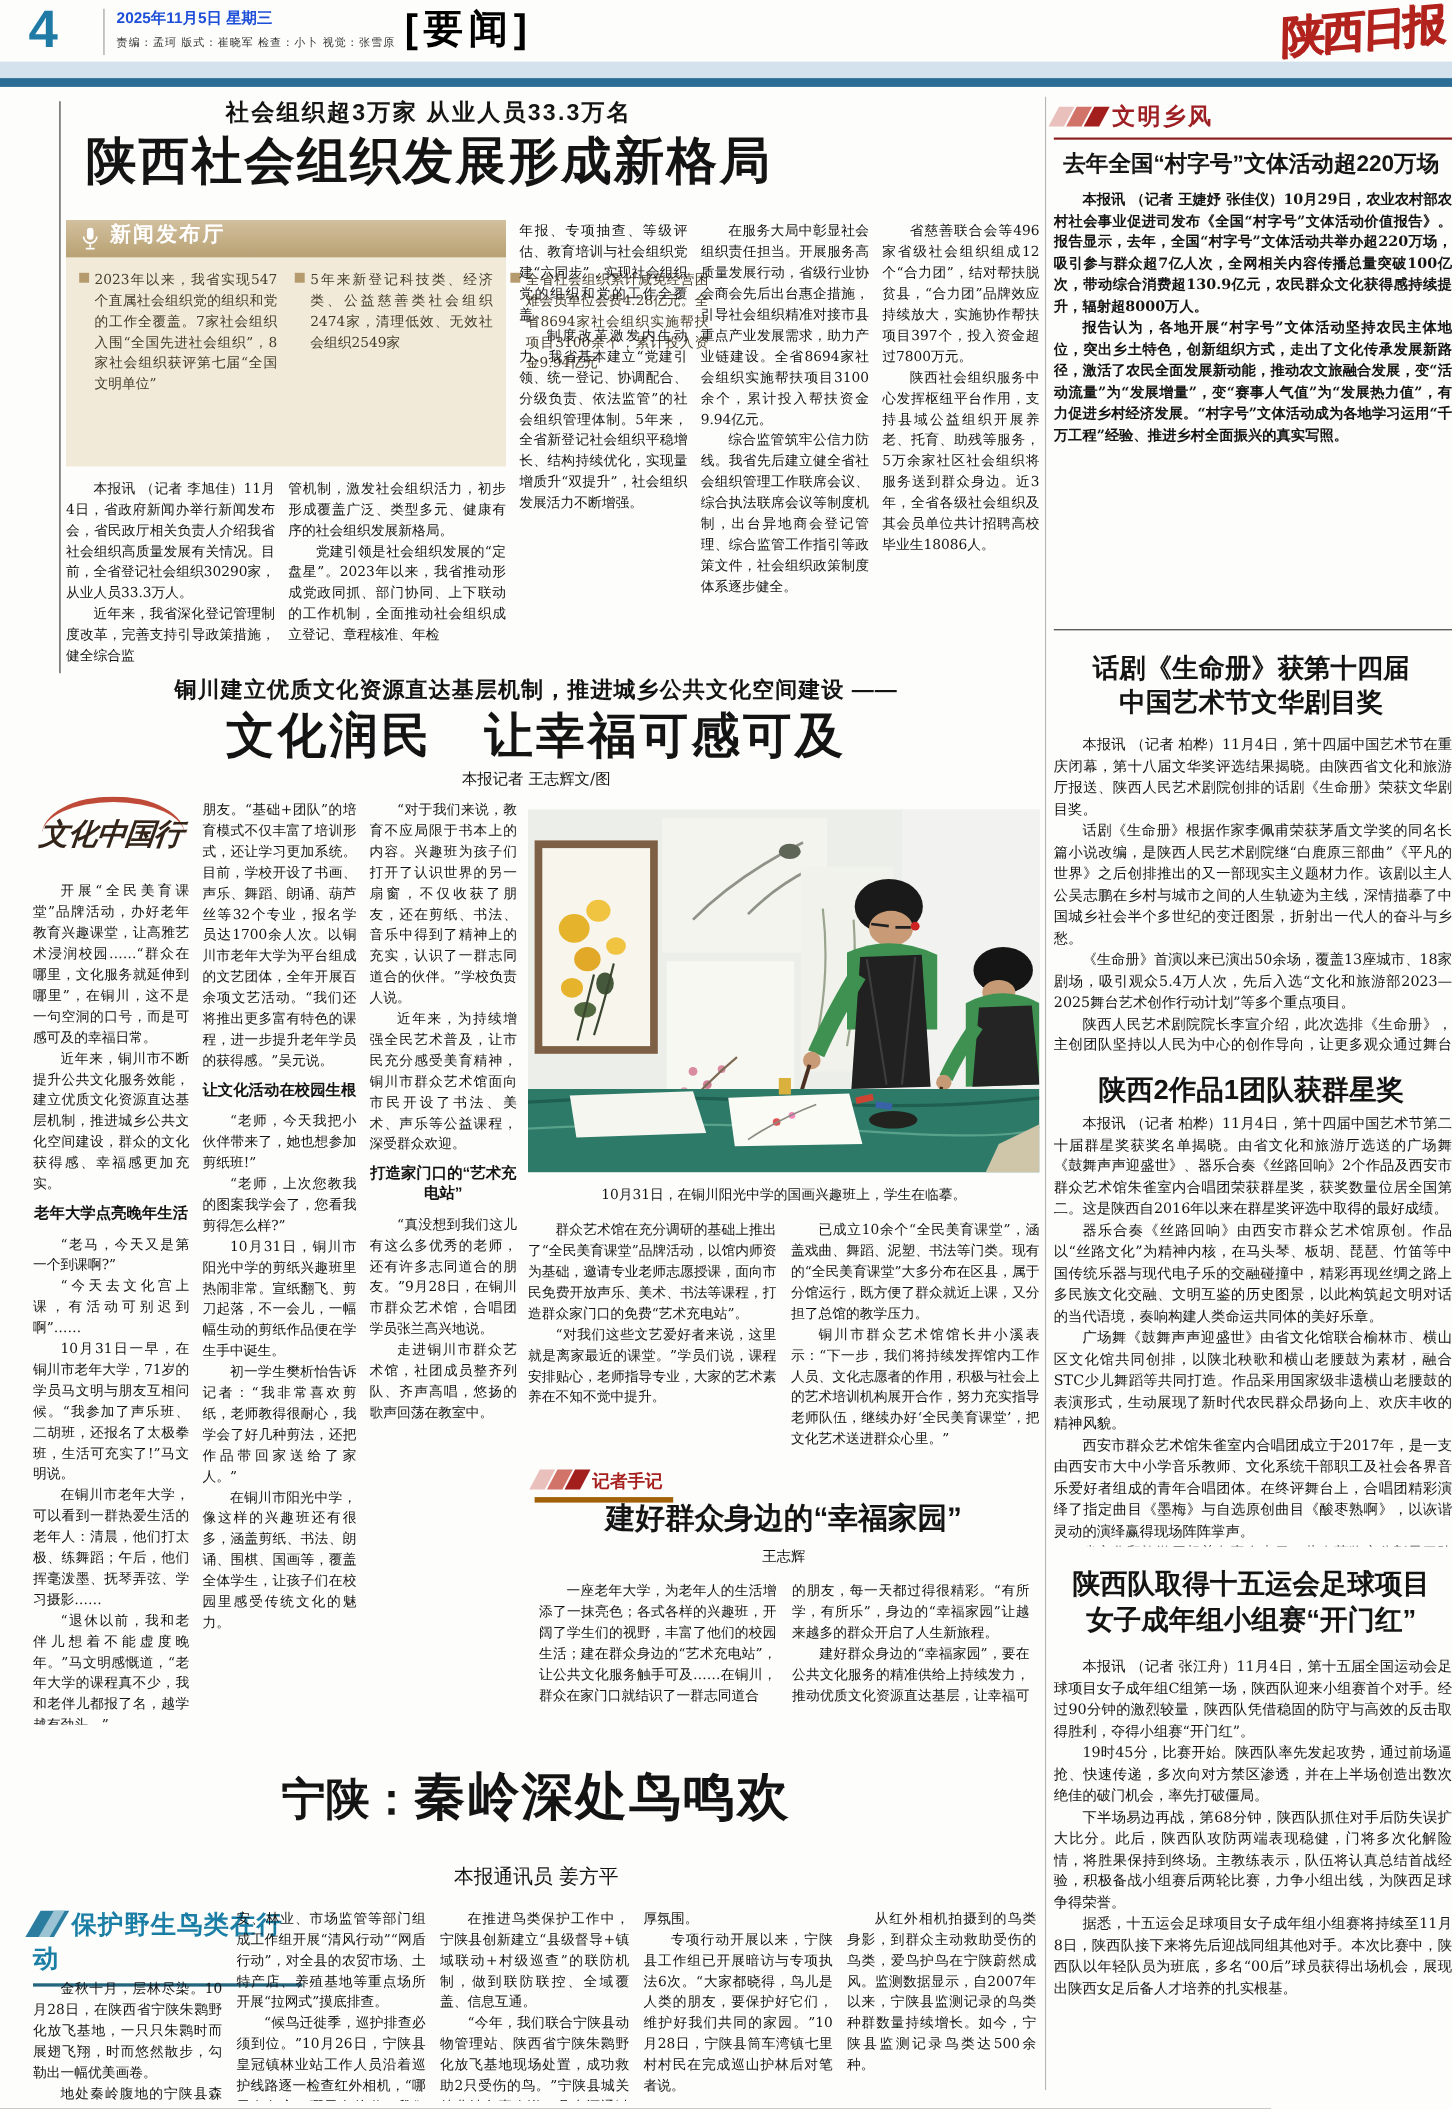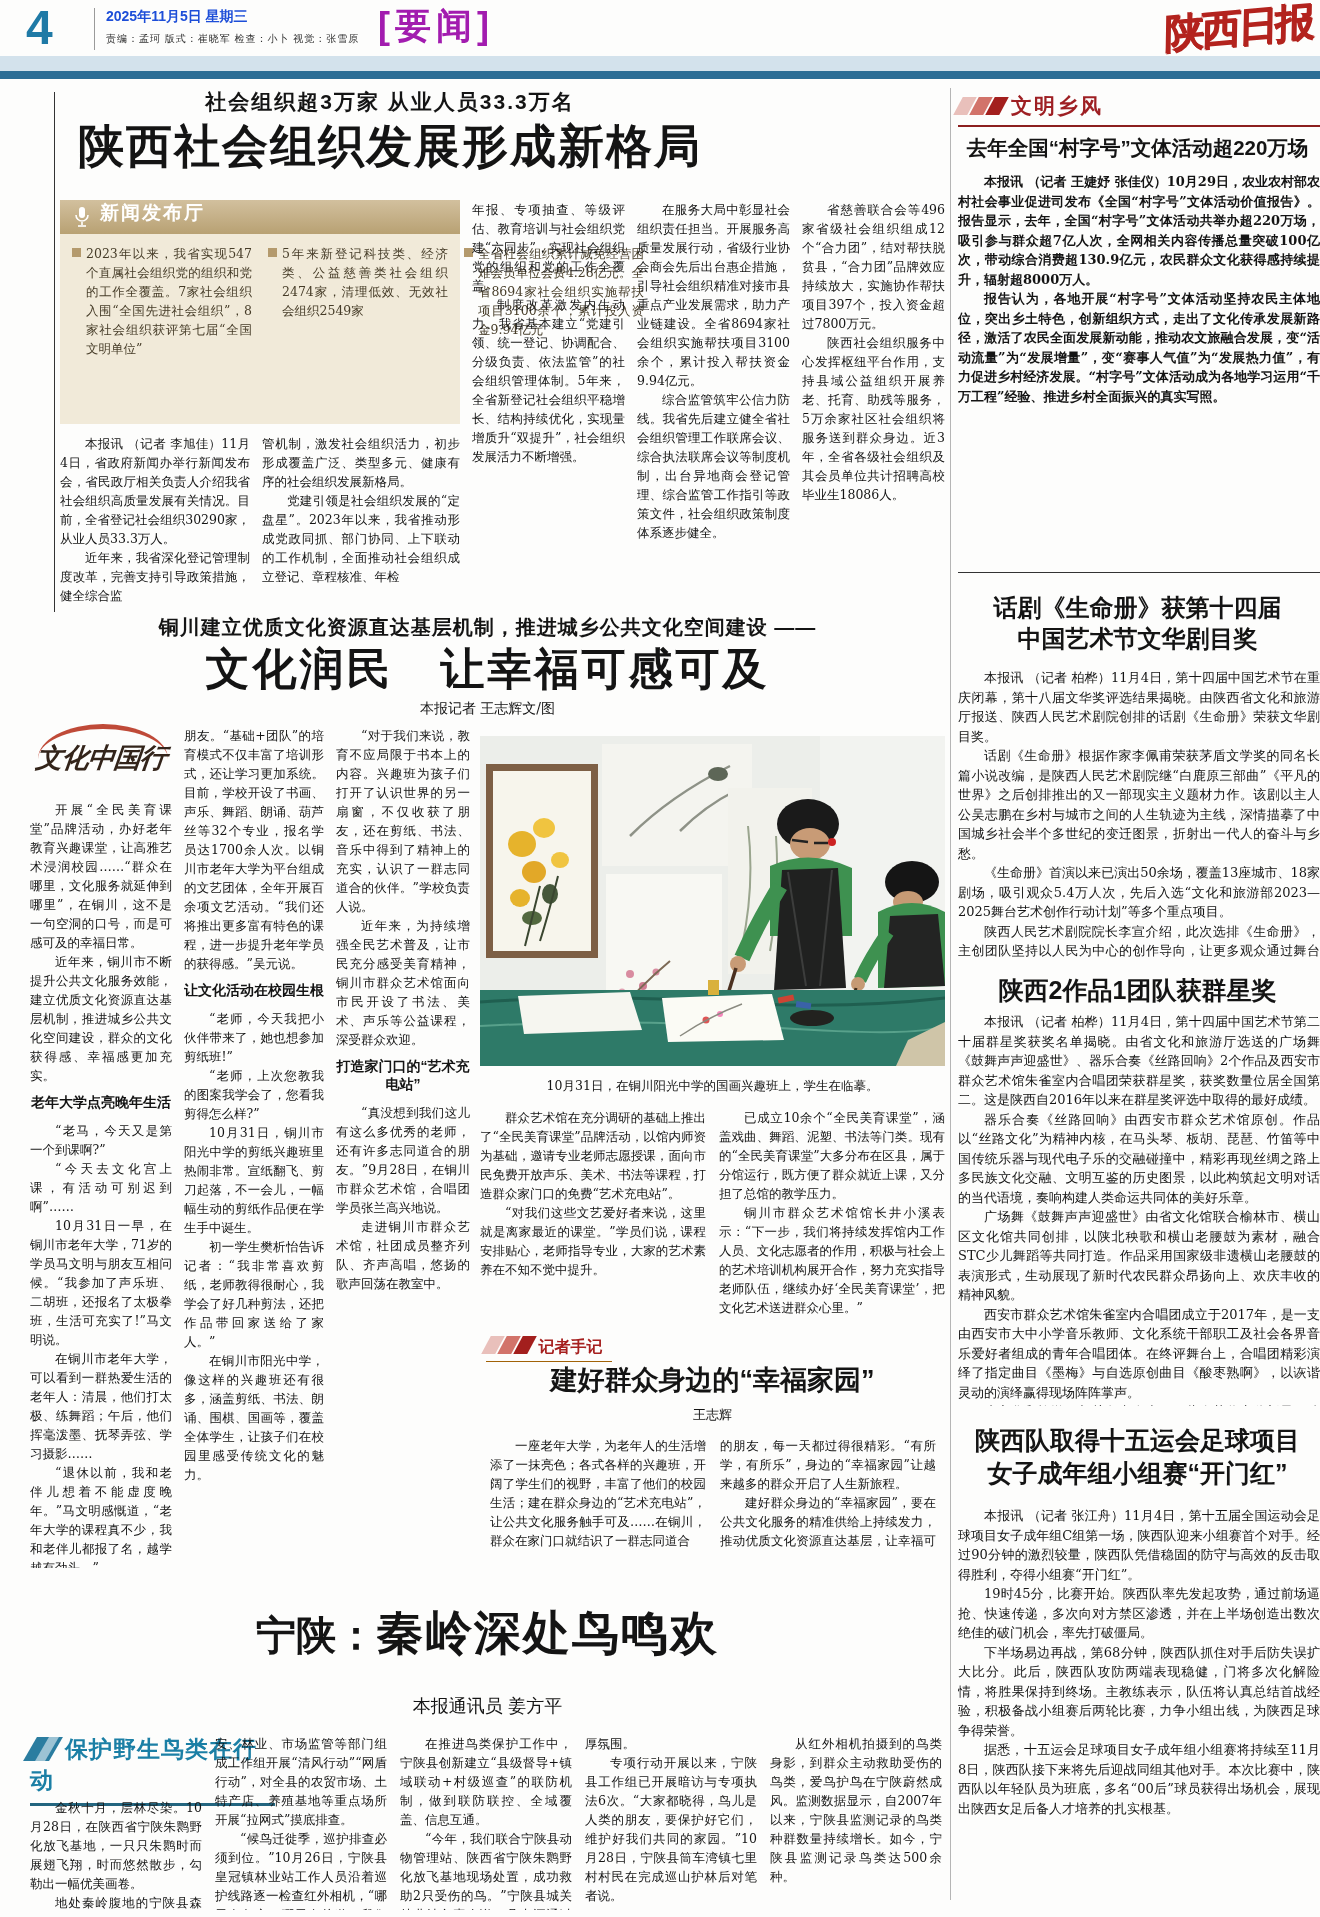--- a/index.html
+++ b/index.html
@@ -3,21 +3,21 @@
 <meta charset="utf-8">
 <style>
   html,body{margin:0;padding:0;background:#888;}
   #page{position:relative;width:1320px;height:1917px;background:#fdfdfc;margin:0 auto;
         overflow:hidden;font-family:"DejaVu Serif",serif;color:#141414;}
   
   .pagenum{position:absolute;left:26px;top:0px;font:900 48px "Liberation Sans",sans-serif;color:#1f7aa6;}
   .hdr-divider{position:absolute;left:94px;top:8px;height:42px;width:1px;background:#9a9a9a;}
   .dateline{position:absolute;left:106px;top:8px;font:bold 14px "Liberation Sans",sans-serif;color:#1d4ed8;}
   .credits{position:absolute;left:106px;top:32px;font:10px "Liberation Sans",sans-serif;color:#333;letter-spacing:1px;}
-  .section-title{position:absolute;left:378px;top:2px;font:900 36px "Liberation Sans",sans-serif;color:#a21caf;letter-spacing:5px;}
+  .section-title{position:absolute;left:368px;top:2px;font:900 36px "Liberation Sans",sans-serif;color:#000000;letter-spacing:5px;}
   .masthead{position:absolute;right:8px;top:0px;font:900 40px "DejaVu Serif",serif;color:#b3231e;
             transform:rotate(-5deg) skewX(-6deg);letter-spacing:-3px;text-shadow:1px 1px 0 #b3231e;}
   .band1{position:absolute;left:0;top:56px;width:1320px;height:15px;background:#d3e2ec;}
   .band2{position:absolute;left:0;top:71px;width:1320px;height:8px;background:#2b6d95;}
   
   .bt{font-size:12.5px;line-height:19px;text-align:justify;overflow:hidden;}
   .bt .p{text-indent:2em;margin:0;}
   .bt .cont{text-indent:0;margin:0;}
   .bt .sub{font:bold 14px "Liberation Sans",sans-serif;text-align:center;text-indent:0;margin:9px 0;}
   .rbt{font-size:13px;line-height:19.5px;}
@@ -55,21 +55,21 @@
                        color:#33241a;transform:skewX(-6deg);letter-spacing:-1px;}
   .cul-col1{position:absolute;left:30px;top:800px;width:142px;height:768px;}
   .cul-col2{position:absolute;left:184px;top:726px;width:140px;height:842px;}
   .cul-col3{position:absolute;left:336px;top:726px;width:134px;height:842px;}
   .photo{position:absolute;left:480px;top:736px;width:465px;height:330px;background:#e6e8e4;overflow:hidden;}
   .photo-cap{position:absolute;left:480px;top:1078px;width:465px;text-align:center;font-size:12.5px;}
   .colp1{position:absolute;left:480px;top:1108px;width:226px;height:222px;}
   .colp2{position:absolute;left:719px;top:1108px;width:226px;height:222px;}
   .notes-box{position:absolute;left:480px;top:1336px;width:465px;height:218px;}
   .notes-badge{position:absolute;left:6px;top:0;font:bold 16px "Liberation Sans",sans-serif;color:#a6201f;
-               border-bottom:1px solid #a16207;padding:0 10px 3px 0;}
+               border-bottom:5px solid #a16207;padding:0 10px 3px 0;}
   .notes-title{position:absolute;left:0;top:26px;width:465px;text-align:center;
                font:900 27px "Liberation Sans",sans-serif;}
   .notes-author{position:absolute;left:0;top:70px;width:465px;text-align:center;font-size:13px;}
   .notes-l{position:absolute;left:10px;top:100px;width:216px;height:112px;}
   .notes-r{position:absolute;left:240px;top:100px;width:216px;height:112px;}
   .stripe{display:inline-block;width:14px;height:18px;transform:skewX(-28deg);margin-right:2px;vertical-align:-2px;}
   .s1{background:#e9c0bb;} .s2{background:#d2736a;} .s3{background:#a31f1d;}
   
   .birds-title{position:absolute;left:30px;top:1602px;width:915px;text-align:center;}
   .birds-title .t-light{font:700 40px "Liberation Sans",sans-serif;}

